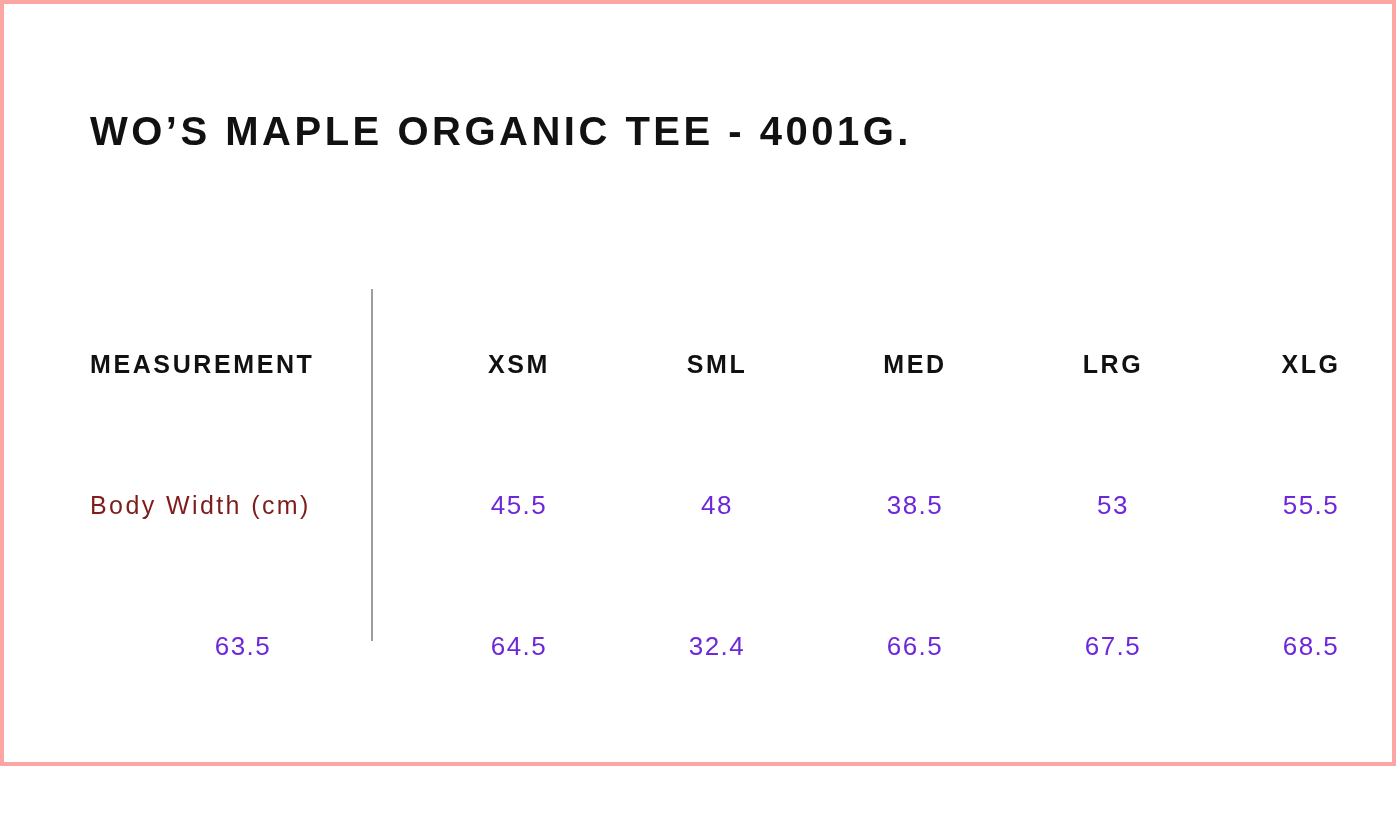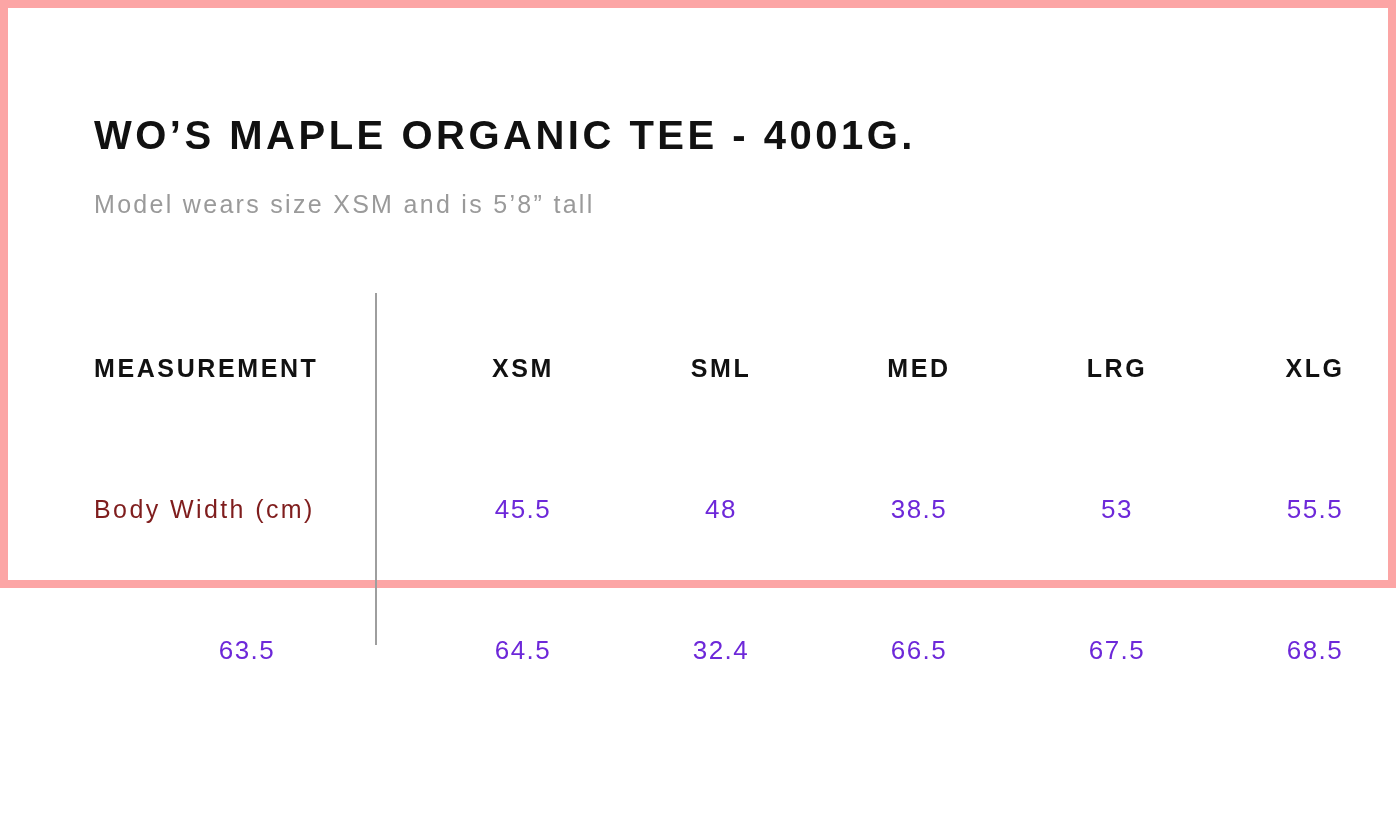--- a/index.html
+++ b/index.html
@@ -5,22 +5,22 @@
   * { margin: 0; padding: 0; box-sizing: border-box; }
   html, body {
     width: 1396px; height: 833px;
     background: #ffffff;
     font-family: "Liberation Sans", sans-serif;
     overflow: hidden;
   }
   .frame {
     position: absolute;
     left: 0; top: 0;
-    width: 1396px; height: 588px;
-    border: 8px solid #fca5a5;
+    width: 1396px; height: 766px;
+    border: 4px solid #fca5a5;
     background: #ffffff;
   }
   .page-title {
     position: absolute;
     left: 86px; top: 105px;
     font-size: 40px;
     line-height: 44px;
     font-weight: 700;
     color: #111111;
     letter-spacing: 3.5px;
@@ -85,21 +85,20 @@
     white-space: nowrap;
   }
 </style>
 </head>
 <body>
 
 <div class="frame">
 
   <h1 class="page-title">WO’S MAPLE ORGANIC TEE - 4001G.</h1>
 
-  <p class="page-subtitle">Model wears size XSM and is 5’8” tall</p>
 
   <div class="size-table">
 
     <div class="column-divider"></div>
 
     <div class="cell label-cell header-cell">MEASUREMENT</div>
     <div class="cell size-cell header-cell">XSM</div>
     <div class="cell size-cell header-cell">SML</div>
     <div class="cell size-cell header-cell">MED</div>
     <div class="cell size-cell header-cell">LRG</div>

